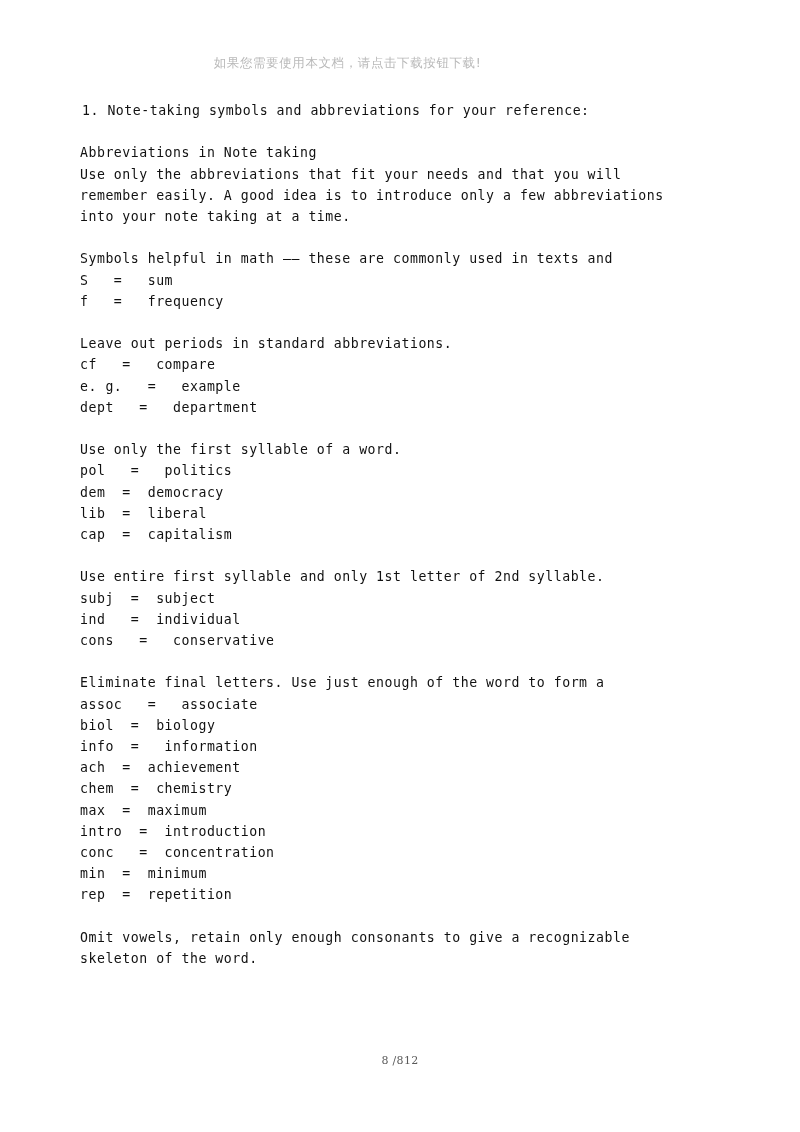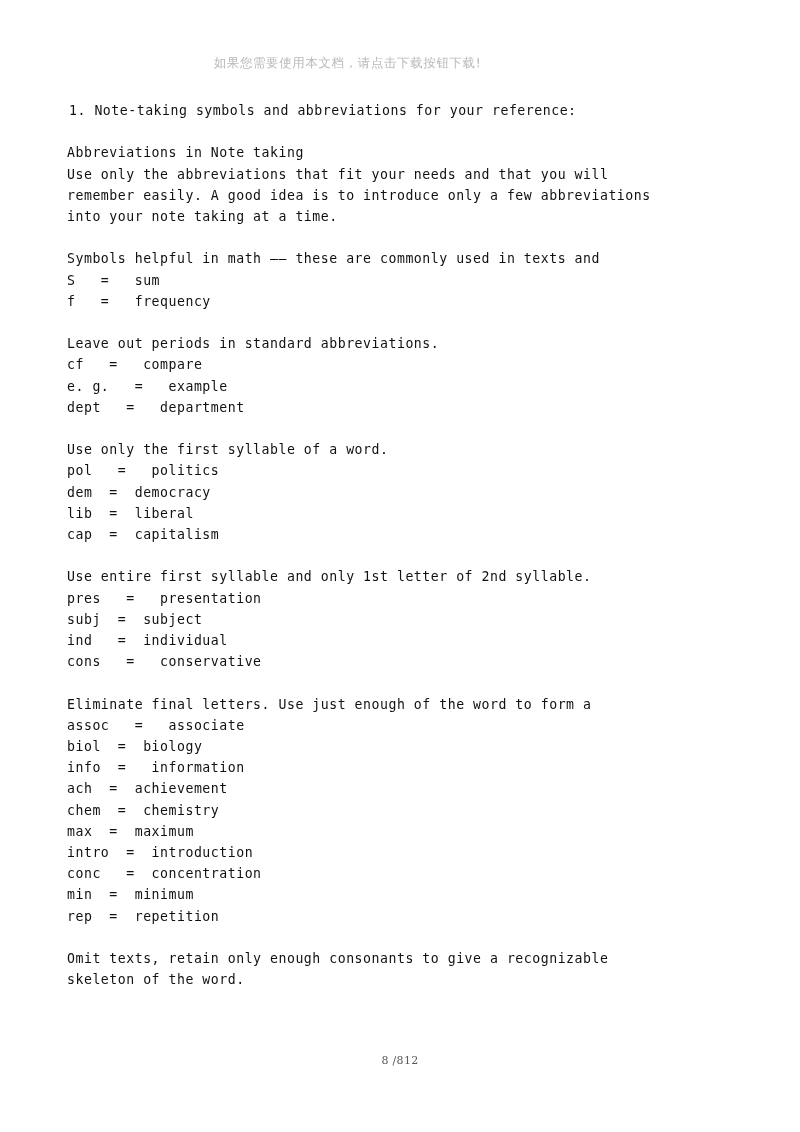--- a/index.html
+++ b/index.html
@@ -36,21 +36,21 @@
     line-height: 18px;
     color: #b9b9b9;
     letter-spacing: 0.6px;
     white-space: pre;
   }
 
   
   .doc-body {
     position: absolute;
     top: 100px;
-    left: 67px;
+    left: 80px;
     width: 640px;
   }
 
   .line {
     font-family: "DejaVu Sans Mono", "Liberation Mono", monospace;
     font-size: 13.2px;
     line-height: 21.2px;
     letter-spacing: 0.52px;
     white-space: pre;
     color: #111111;
@@ -111,40 +111,39 @@
     <div class="line blank"></div>
 
     <div class="line">Use only the first syllable of a word.</div>
     <div class="line">pol   =   politics</div>
     <div class="line">dem  =  democracy</div>
     <div class="line">lib  =  liberal</div>
     <div class="line">cap  =  capitalism</div>
     <div class="line blank"></div>
 
     <div class="line">Use entire first syllable and only 1st letter of 2nd syllable.</div>
-    <div class="line">pres   =   presentation</div>
     <div class="line">subj  =  subject</div>
     <div class="line">ind   =  individual</div>
     <div class="line">cons   =   conservative</div>
     <div class="line blank"></div>
 
     <div class="line">Eliminate final letters. Use just enough of the word to form a</div>
     <div class="line">assoc   =   associate</div>
     <div class="line">biol  =  biology</div>
     <div class="line">info  =   information</div>
     <div class="line">ach  =  achievement</div>
     <div class="line">chem  =  chemistry</div>
     <div class="line">max  =  maximum</div>
     <div class="line">intro  =  introduction</div>
     <div class="line">conc   =  concentration</div>
     <div class="line">min  =  minimum</div>
     <div class="line">rep  =  repetition</div>
     <div class="line blank"></div>
 
-    <div class="line">Omit texts, retain only enough consonants to give a recognizable</div>
+    <div class="line">Omit vowels, retain only enough consonants to give a recognizable</div>
     <div class="line">skeleton of the word.</div>
   </div>
 
   <div class="footer">
     <span class="footer-pageno">8 /812</span>
   </div>
 
 </div>
 
 </body></html>

